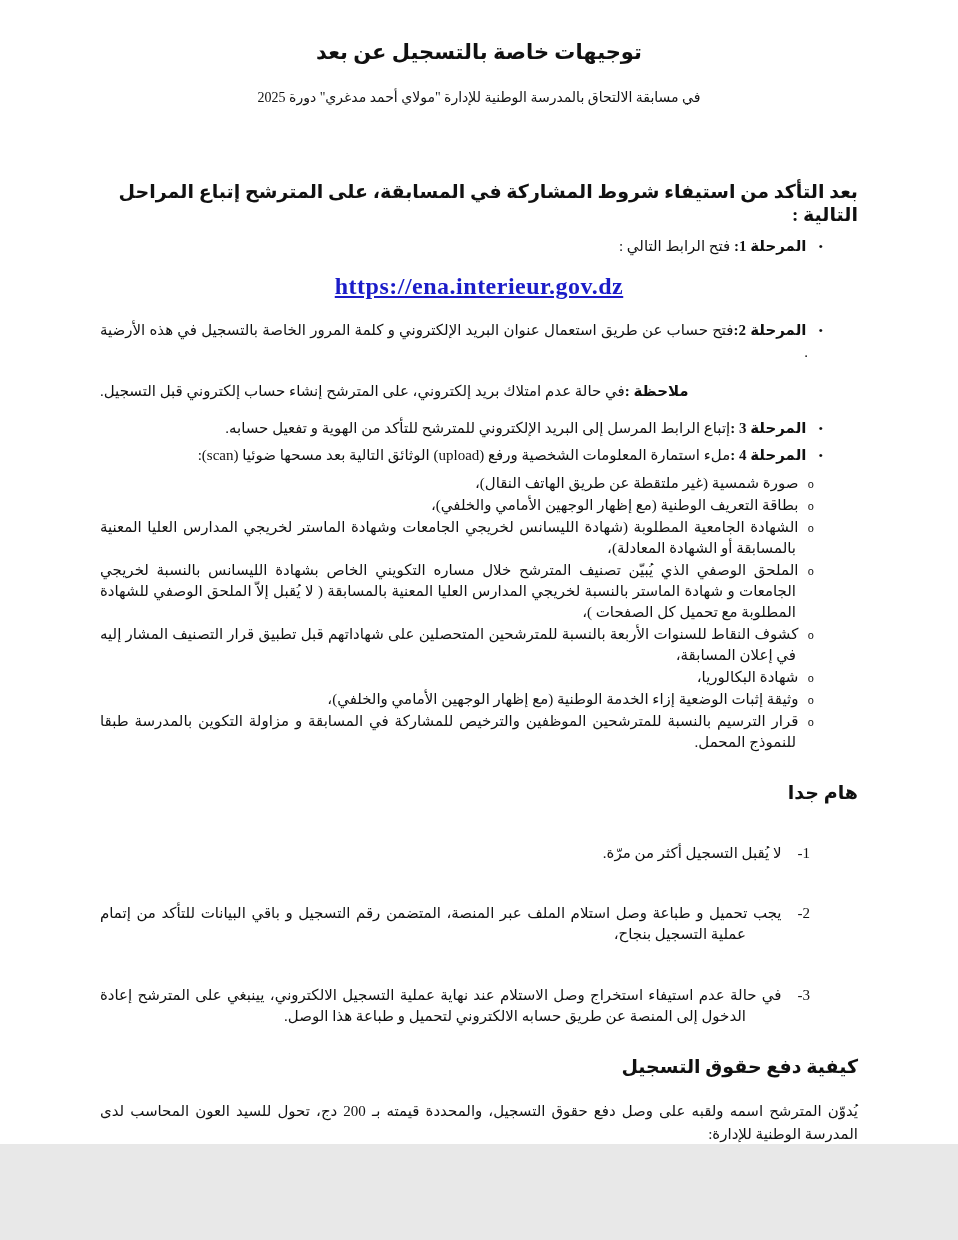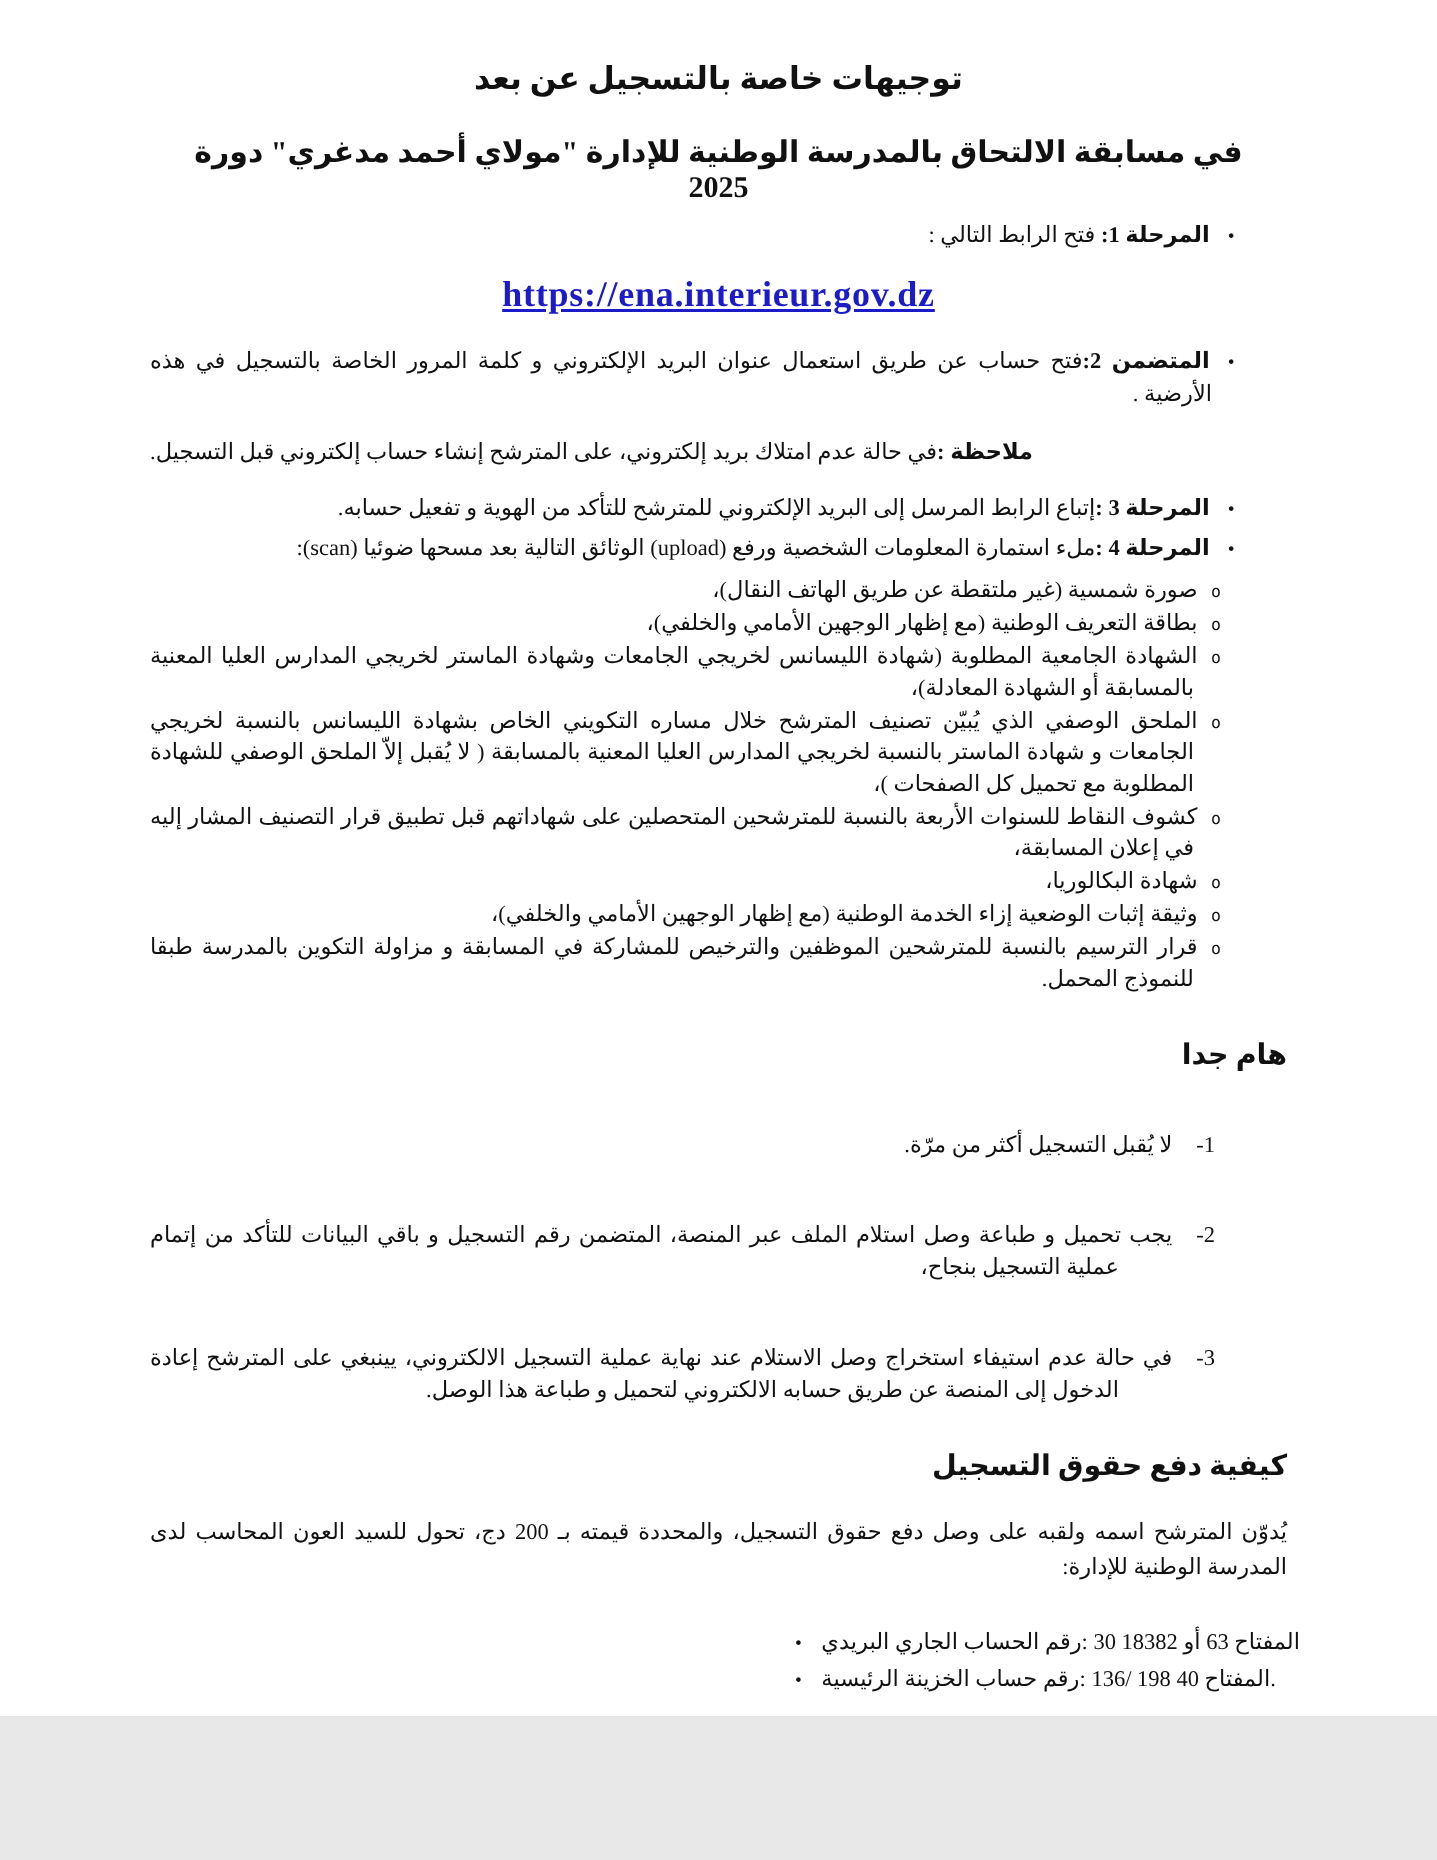--- a/index.html
+++ b/index.html
@@ -10,21 +10,21 @@
     background:#ffffff;
     color:#111;
     font-family:"Liberation Serif","DejaVu Sans",serif;
     direction:rtl;
     box-sizing:border-box;
     padding:40px 100px 0 100px;
     overflow:hidden;
   }
   .t-center{text-align:center;}
   .doc-title{font-size:21px;font-weight:bold;margin:0 0 24px 0;}
-  .doc-title2{font-size:20px;font-weight:bold;margin:10px;}
+  .doc-title2{font-size:14px;font-weight:normal;margin:10px;}
   .intro-heading{font-size:19px;font-weight:bold;text-align:right;margin:74px 0 0 0;}
   ul{list-style:none;margin:0;padding:0;}
   .main-list{margin:10px 50px 0 0;font-size:15px;line-height:1.42;}
   .main-list li{
     text-indent:-15px;
     text-align:justify;
     text-align-last:right;
     margin-bottom:6px;
   }
   .blt{display:inline;margin-left:12px;font-size:13px;}
@@ -69,31 +69,32 @@
   .blt3{display:inline;margin-right:13px;font-size:13px;}
 </style>
 </head>
 <body>
 
 <div class="page">
 
   <div class="doc-title t-center">توجيهات خاصة بالتسجيل عن بعد</div>
   <div class="doc-title2 t-center">في مسابقة الالتحاق بالمدرسة الوطنية للإدارة "مولاي أحمد مدغري" دورة 2025</div>
 
+  <div class="intro-heading">بعد التأكد من استيفاء شروط المشاركة في المسابقة، على المترشح إتباع المراحل التالية :</div>
 
   <ul class="main-list">
     <li><span class="blt">•</span><span class="lbl">المرحلة 1:</span><span> فتح الرابط التالي :</span></li>
   </ul>
 
   <div class="link-wrap">
     <a class="reg-link" href="#">https://ena.interieur.gov.dz</a>
   </div>
 
   <ul class="main-list">
-    <li><span class="blt">•</span><span class="lbl">المتضمن 2:</span><span>فتح حساب عن طريق استعمال عنوان البريد الإلكتروني و كلمة المرور الخاصة بالتسجيل في هذه الأرضية .</span></li>
+    <li><span class="blt">•</span><span class="lbl">المرحلة 2:</span><span>فتح حساب عن طريق استعمال عنوان البريد الإلكتروني و كلمة المرور الخاصة بالتسجيل في هذه الأرضية .</span></li>
   </ul>
 
   <p class="note-line"><span class="lbl">ملاحظة :</span><span>في حالة عدم امتلاك بريد إلكتروني، على المترشح إنشاء حساب إلكتروني قبل التسجيل.</span></p>
 
   <ul class="main-list">
     <li><span class="blt">•</span><span class="lbl">المرحلة 3 :</span><span>إتباع الرابط المرسل إلى البريد الإلكتروني للمترشح للتأكد من الهوية و تفعيل حسابه.</span></li>
     <li><span class="blt">•</span><span class="lbl">المرحلة 4 :</span><span>ملء استمارة المعلومات الشخصية ورفع (upload) الوثائق التالية بعد مسحها ضوئيا (scan):</span></li>
   </ul>
 
   <ul class="sub-list">

